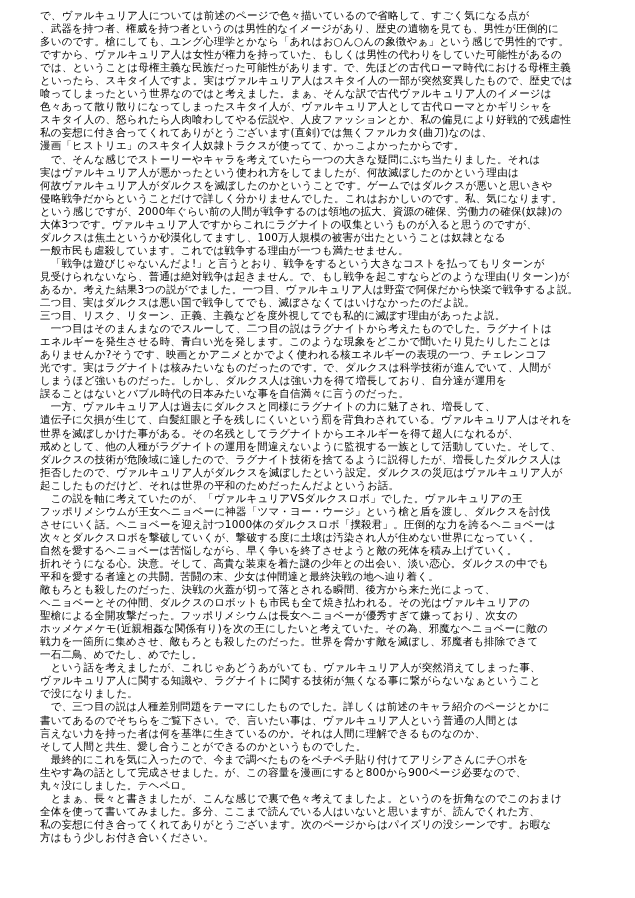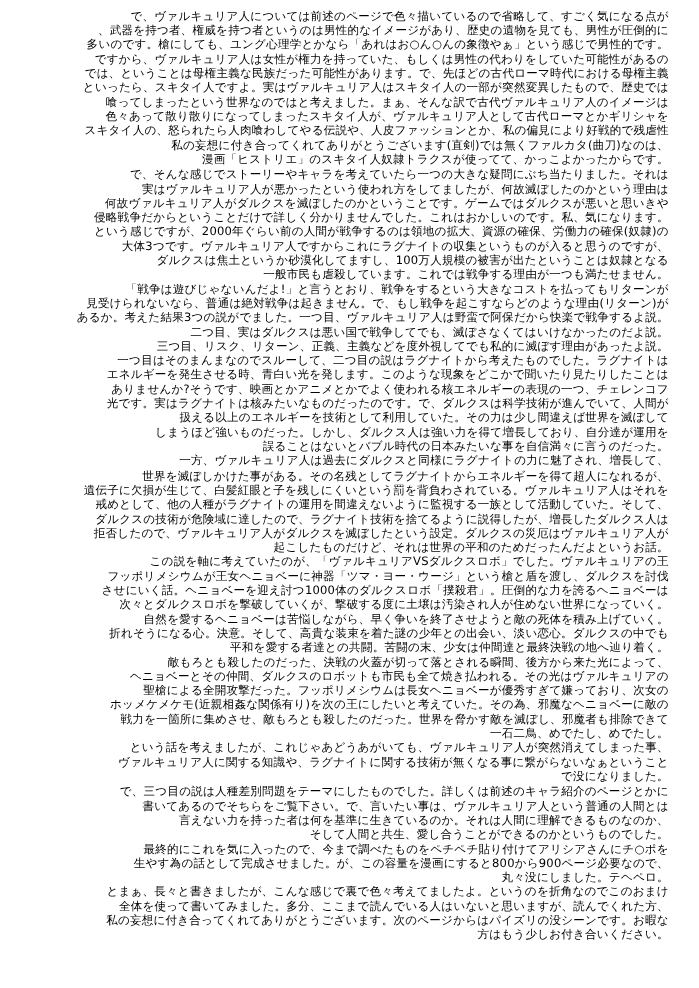--- a/index.html
+++ b/index.html
@@ -18,21 +18,20 @@
   .doc {
     position: absolute;
     top: 9px;
     left: 40px;
     width: 568px;
     color: #000000;
     font-size: 10.5px;
     line-height: 13.05px;
     font-weight: 500;
     letter-spacing: 0.2px;
-    text-align: right;
   }
   .text-line {
     white-space: pre;
     overflow: hidden;
     height: 13.05px;
   }
 </style>
 </head>
 <body>
 
@@ -59,26 +58,25 @@
       <div class="text-line">一般市民も虐殺しています。これでは戦争する理由が一つも満たせません。</div>
       <div class="text-line">　「戦争は遊びじゃないんだよ!」と言うとおり、戦争をするという大きなコストを払ってもリターンが</div>
       <div class="text-line">見受けられないなら、普通は絶対戦争は起きません。で、もし戦争を起こすならどのような理由(リターン)が</div>
       <div class="text-line">あるか。考えた結果3つの説がでました。一つ目、ヴァルキュリア人は野蛮で阿保だから快楽で戦争するよ説。</div>
       <div class="text-line">二つ目、実はダルクスは悪い国で戦争してでも、滅ぼさなくてはいけなかったのだよ説。</div>
       <div class="text-line">三つ目、リスク、リターン、正義、主義などを度外視してでも私的に滅ぼす理由があったよ説。</div>
       <div class="text-line">　一つ目はそのまんまなのでスルーして、二つ目の説はラグナイトから考えたものでした。ラグナイトは</div>
       <div class="text-line">エネルギーを発生させる時、青白い光を発します。このような現象をどこかで聞いたり見たりしたことは</div>
       <div class="text-line">ありませんか?そうです、映画とかアニメとかでよく使われる核エネルギーの表現の一つ、チェレンコフ</div>
       <div class="text-line">光です。実はラグナイトは核みたいなものだったのです。で、ダルクスは科学技術が進んでいて、人間が</div>
-      <div class="text-line">扱える以上のエネルギーを技術として利用していた。その力は少し間違えば世界を滅ぼして</div>
       <div class="text-line">しまうほど強いものだった。しかし、ダルクス人は強い力を得て増長しており、自分達が運用を</div>
       <div class="text-line">誤ることはないとバブル時代の日本みたいな事を自信満々に言うのだった。</div>
       <div class="text-line">　一方、ヴァルキュリア人は過去にダルクスと同様にラグナイトの力に魅了され、増長して、</div>
+      <div class="text-line">遺伝子に欠損が生じて、白髪紅眼と子を残しにくいという罰を背負わされている。ヴァルキュリア人はそれを</div>
       <div class="text-line">世界を滅ぼしかけた事がある。その名残としてラグナイトからエネルギーを得て超人になれるが、</div>
-      <div class="text-line">遺伝子に欠損が生じて、白髪紅眼と子を残しにくいという罰を背負わされている。ヴァルキュリア人はそれを</div>
       <div class="text-line">戒めとして、他の人種がラグナイトの運用を間違えないように監視する一族として活動していた。そして、</div>
       <div class="text-line">ダルクスの技術が危険域に達したので、ラグナイト技術を捨てるように説得したが、増長したダルクス人は</div>
       <div class="text-line">拒否したので、ヴァルキュリア人がダルクスを滅ぼしたという設定。ダルクスの災厄はヴァルキュリア人が</div>
       <div class="text-line">起こしたものだけど、それは世界の平和のためだったんだよというお話。</div>
       <div class="text-line">　この説を軸に考えていたのが、「ヴァルキュリアVSダルクスロボ」でした。ヴァルキュリアの王</div>
       <div class="text-line">フッポリメシウムが王女ヘニョベーに神器「ツマ・ヨー・ウージ」という槍と盾を渡し、ダルクスを討伐</div>
       <div class="text-line">させにいく話。ヘニョベーを迎え討つ1000体のダルクスロボ「撲殺君」。圧倒的な力を誇るヘニョベーは</div>
       <div class="text-line">次々とダルクスロボを撃破していくが、撃破する度に土壌は汚染され人が住めない世界になっていく。</div>
       <div class="text-line">自然を愛するヘニョベーは苦悩しながら、早く争いを終了させようと敵の死体を積み上げていく。</div>
       <div class="text-line">折れそうになる心。決意。そして、高貴な装束を着た謎の少年との出会い、淡い恋心。ダルクスの中でも</div>

